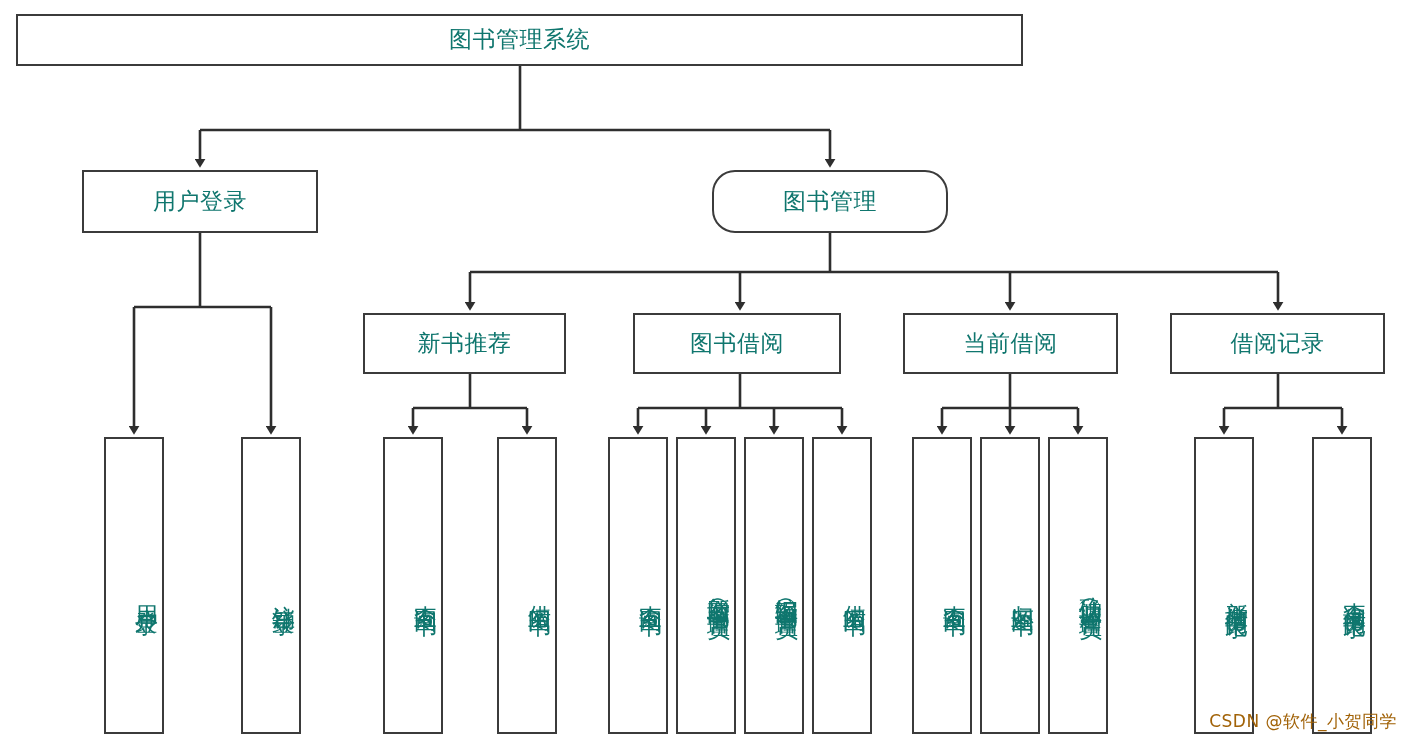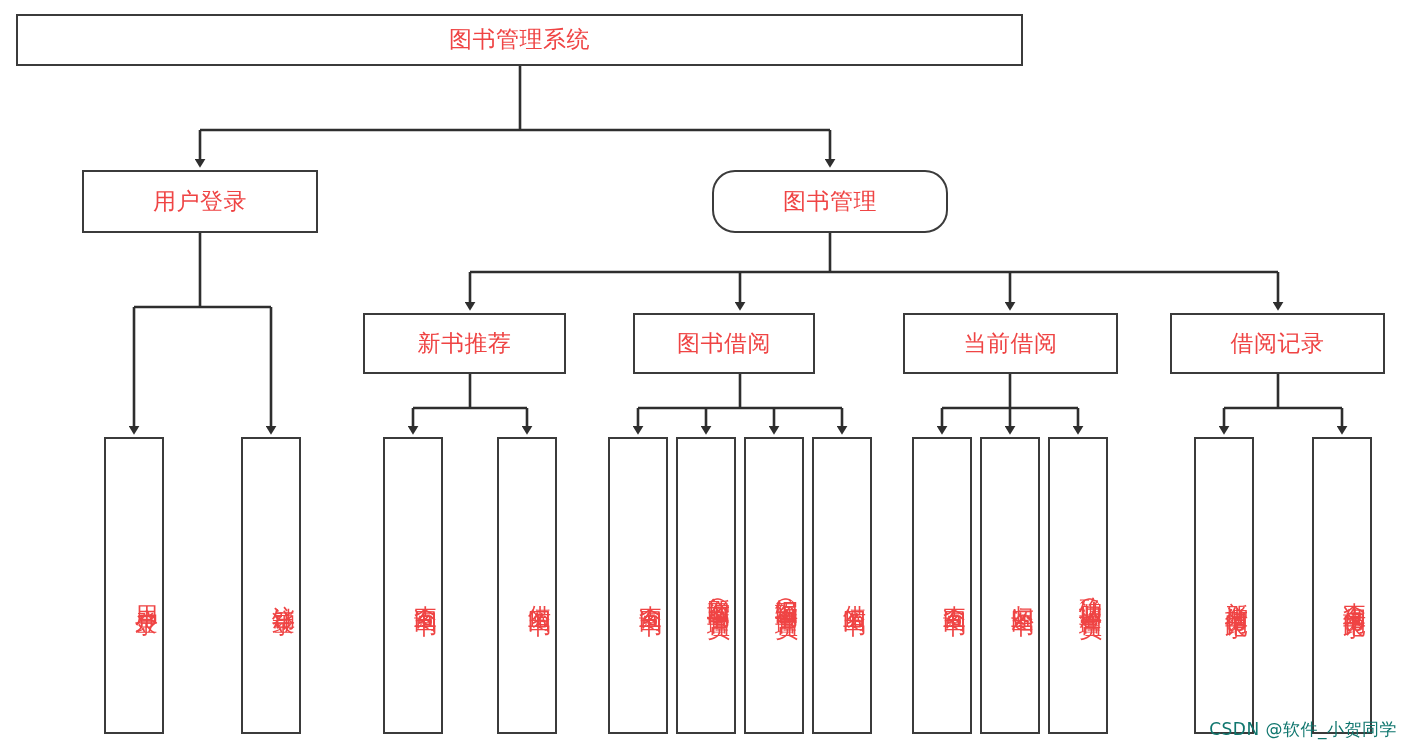--- a/index.html
+++ b/index.html
@@ -26,21 +26,21 @@
     pointer-events: none;
   }
   .node {
     position: absolute;
     box-sizing: border-box;
     background: #ffffff;
     border: 2px solid #3b3b3b;
     display: flex;
     align-items: center;
     justify-content: center;
-    color: #ef4444;
+    color: #0f766e;
   }
   .node.horiz {
     font-size: 23px;
     line-height: 1.1;
     letter-spacing: 0.5px;
   }
   .node.vert {
     writing-mode: vertical-rl;
     text-orientation: upright;
     font-size: 23px;
@@ -50,23 +50,23 @@
     justify-content: center;
     padding-top: 14px;
   }
   .node.vert .vtext {
     writing-mode: vertical-rl;
     text-orientation: upright;
   }
   #watermark {
     position: absolute;
     right: 8px;
-    bottom: 6px;
+    bottom: 14px;
     font-size: 17px;
-    color: #0f766e;
+    color: #a16207;
     letter-spacing: 0.5px;
     white-space: nowrap;
     font-family: "DejaVu Sans", "Liberation Sans", sans-serif;
   }
 </style>
 </head>
 <body>
 
 <div id="canvas">
 
@@ -127,21 +127,21 @@
   <div class="node horiz" style="left:82px; top:170px; width:236px; height:63px;">
     <span>用户登录</span>
   </div>
   <div class="node horiz" style="left:712px; top:170px; width:236px; height:63px;border-radius:23px;">
     <span>图书管理</span>
   </div>
 
   <div class="node horiz" style="left:363px; top:313px; width:203px; height:61px;">
     <span>新书推荐</span>
   </div>
-  <div class="node horiz" style="left:633px; top:313px; width:182px; height:61px;">
+  <div class="node horiz" style="left:633px; top:313px; width:208px; height:61px;">
     <span>图书借阅</span>
   </div>
   <div class="node horiz" style="left:903px; top:313px; width:215px; height:61px;">
     <span>当前借阅</span>
   </div>
   <div class="node horiz" style="left:1170px; top:313px; width:215px; height:61px;">
     <span>借阅记录</span>
   </div>
 
   <div class="node vert" style="left:104px; top:437px; width:60px; height:297px;">

